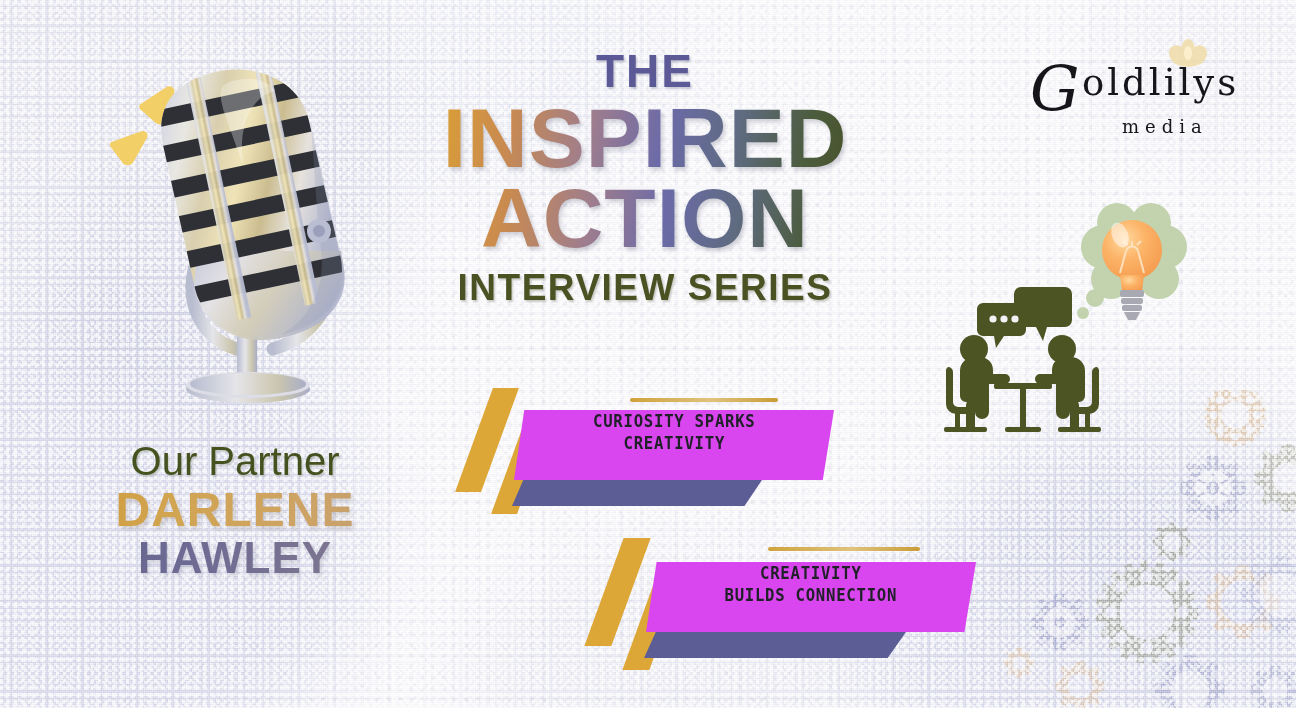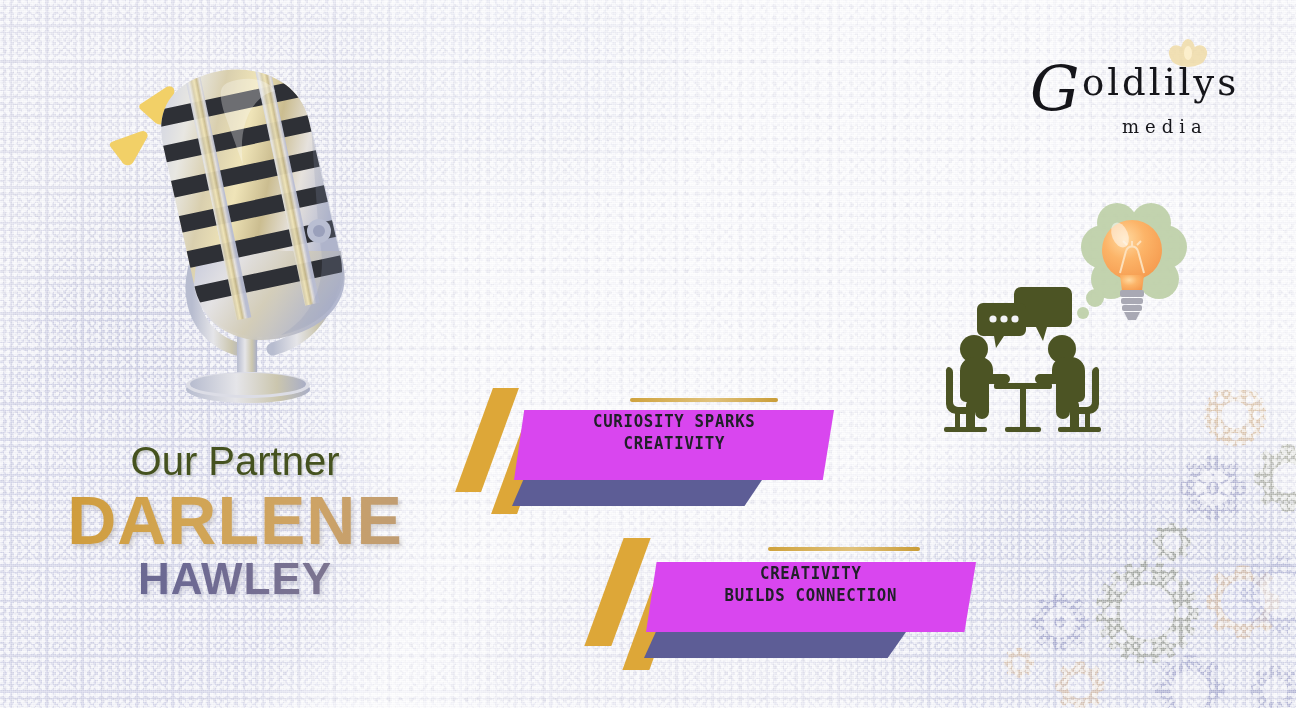--- a/index.html
+++ b/index.html
@@ -61,21 +61,21 @@
   .logo-rest { position:absolute; left:52px; top:12px; font-family:"DejaVu Serif", serif;
                font-size:37px; color:#15151a; letter-spacing:3px; line-height:1; }
   .logo-media { position:absolute; left:92px; top:66px; font-family:"DejaVu Serif", serif;
                 font-size:18px; color:#15151a; letter-spacing:6px; line-height:1; }
 
   
   #partner-block { position:absolute; left:45px; top:440px; width:380px; text-align:center; }
   .p-label { font-size:40px; font-weight:normal; color:#45521f; line-height:1.05;
              text-shadow:1.5px 2px 2px rgba(110,115,95,.3); }
   .p-first {
-    font-size:68px; font-weight:bold; letter-spacing:1px; line-height:1.08; margin-top:2px;
+    font-size:48px; font-weight:bold; letter-spacing:1px; line-height:1.08; margin-top:2px;
     background:linear-gradient(100deg,#cf9a36 0%,#d2a552 35%,#cda366 70%,#bb9a77 100%);
     -webkit-background-clip:text; background-clip:text; color:transparent; -webkit-text-fill-color:transparent;
     filter:drop-shadow(2px 3px 2px rgba(130,120,110,.3));
   }
   .p-last {
     font-size:44px; font-weight:bold; letter-spacing:1px; line-height:1.08; margin-top:-2px;
     background:linear-gradient(100deg,#64648f 0%,#6e6a93 40%,#7d7590 75%,#8b8290 100%);
     -webkit-background-clip:text; background-clip:text; color:transparent; -webkit-text-fill-color:transparent;
     filter:drop-shadow(2px 3px 2px rgba(120,120,145,.3));
   }
@@ -300,20 +300,26 @@
 
       <path d="M122,28 C143,20 163,24 170,36 C150,40 132,66 138,110 L120,60 C114,42 114,32 122,28 Z" fill="#ffffff" opacity=".30"></path>
 
       <path d="M206,70 L238,208 C244,246 214,272 176,280 C208,262 224,226 214,182 Z" fill="#8f94b3" opacity=".22"></path>
 
       <circle cx="214" cy="176" r="12" fill="#b9bed2"></circle>
       <circle cx="214" cy="176" r="6" fill="#9aa0bb"></circle>
     </svg>
   </div>
 
+  <div id="title-block">
+    <div class="t-the">THE</div>
+    <div class="grad-word t-inspired">INSPIRED</div>
+    <div class="grad-word t-action">ACTION</div>
+    <div class="t-series">INTERVIEW SERIES</div>
+  </div>
 
   <div id="logo">
     <svg class="lotus" viewBox="0 0 50 34" aria-hidden="true">
       <g fill="#f0dca8" opacity=".85">
         <ellipse cx="25" cy="22" rx="17" ry="9"></ellipse>
         <ellipse cx="25" cy="14" rx="7" ry="11"></ellipse>
         <ellipse cx="14" cy="18" rx="8" ry="9" transform="rotate(-28 14 18)"></ellipse>
         <ellipse cx="36" cy="18" rx="8" ry="9" transform="rotate(28 36 18)"></ellipse>
       </g>
       <g fill="#fff3d2" opacity=".8">

